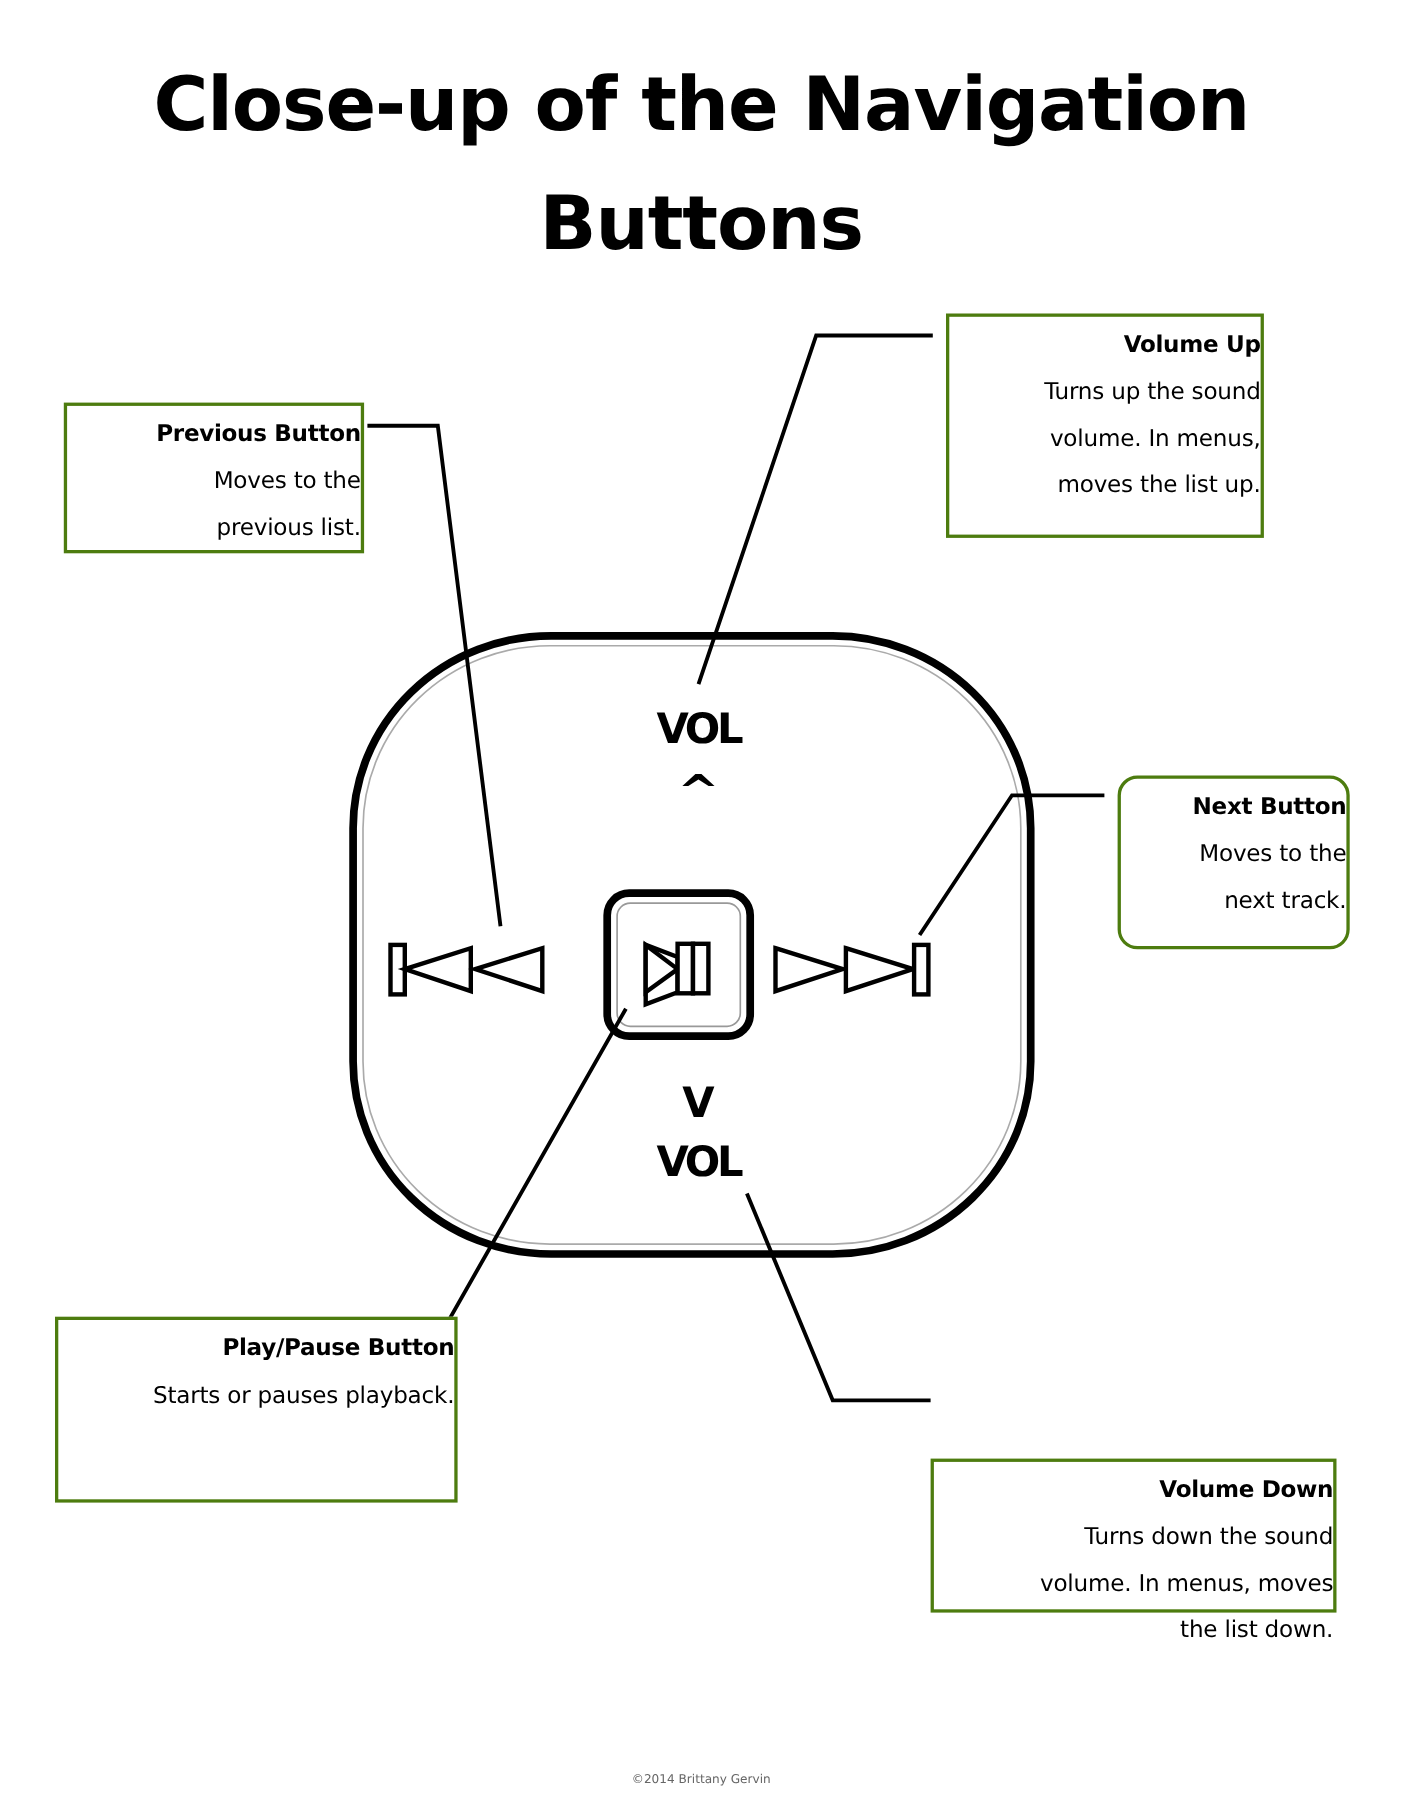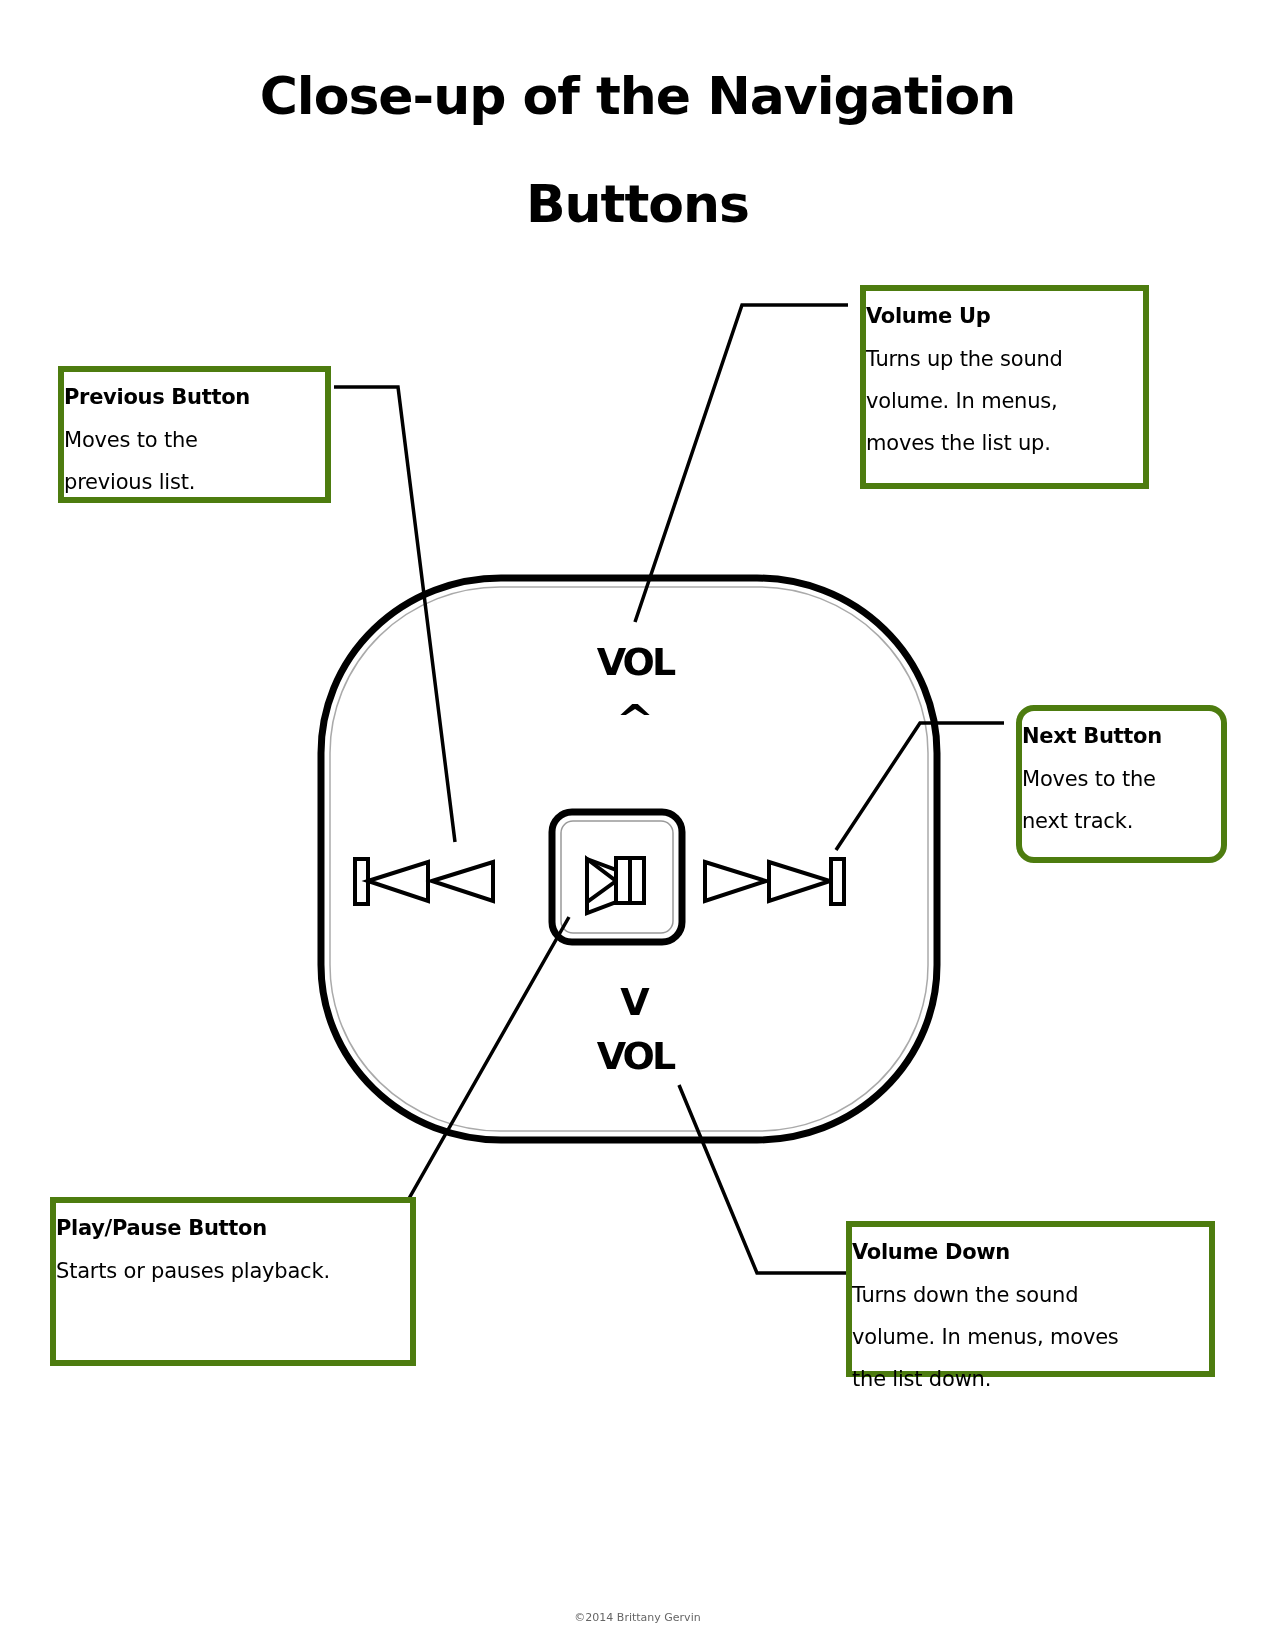--- a/index.html
+++ b/index.html
@@ -1,22 +1,22 @@
 <!DOCTYPE html>
 <html><head>
 <meta charset="utf-8">
 <style>
   html, body { margin: 0; padding: 0; background: #ffffff; }
   body { width: 1275px; height: 1650px; position: relative; overflow: hidden;
          font-family: "Liberation Sans", sans-serif; color: #000; }
   .title { position: absolute; left: 0; width: 1275px; text-align: center;
            font-family: "DejaVu Sans", sans-serif; font-weight: bold;
-           font-size: 52px; line-height: 108px; top: 42px; letter-spacing: -1px; }
-  .callout { position: absolute; border: 6px solid #4d7c0f; box-sizing: border-box;
-             background: #fff; text-align: left; }
+           font-size: 68px; line-height: 108px; top: 42px; letter-spacing: -1px; }
+  .callout { position: absolute; border: 3px solid #4d7c0f; box-sizing: border-box;
+             background: #fff; text-align: right; }
   .callout .head { font-family: "DejaVu Sans", sans-serif; font-weight: bold;
                    font-size: 21px; margin-top: 13px; letter-spacing: -0.3px; }
   .callout .body { font-family: "DejaVu Sans", sans-serif; font-size: 21px;
                    line-height: 42px; margin-top: 10px; letter-spacing: -0.2px; }
   svg.diagram { position: absolute; left: 0; top: 0; }
   .dev-label { position: absolute; font-family: "DejaVu Sans", sans-serif;
                font-weight: bold; font-size: 38px; letter-spacing: -3px;
                text-align: center; width: 120px; line-height: 40px; }
   .footer { position: absolute; top: 1611px; left: 0; width: 1275px; text-align: center;
             font-family: "DejaVu Sans", sans-serif; font-size: 11px; color: #666; }
@@ -98,21 +98,21 @@
   </div>
 </div>
 
 <div class="callout" style="left:50px;top:1197px;width:366px;height:169px;">
   <div class="head">Play/Pause Button</div>
   <div class="body">
     <div>Starts or pauses playback.</div>
   </div>
 </div>
 
-<div class="callout" style="left:846px;top:1221px;width:369px;height:156px;">
+<div class="callout" style="left:846px;top:1326px;width:369px;height:140px;">
   <div class="head">Volume Down</div>
   <div class="body">
     <div>Turns down the sound</div>
     <div>volume. In menus, moves</div>
     <div>the list down.</div>
   </div>
 </div>
 
 <div class="footer">©2014 Brittany Gervin</div>
 

